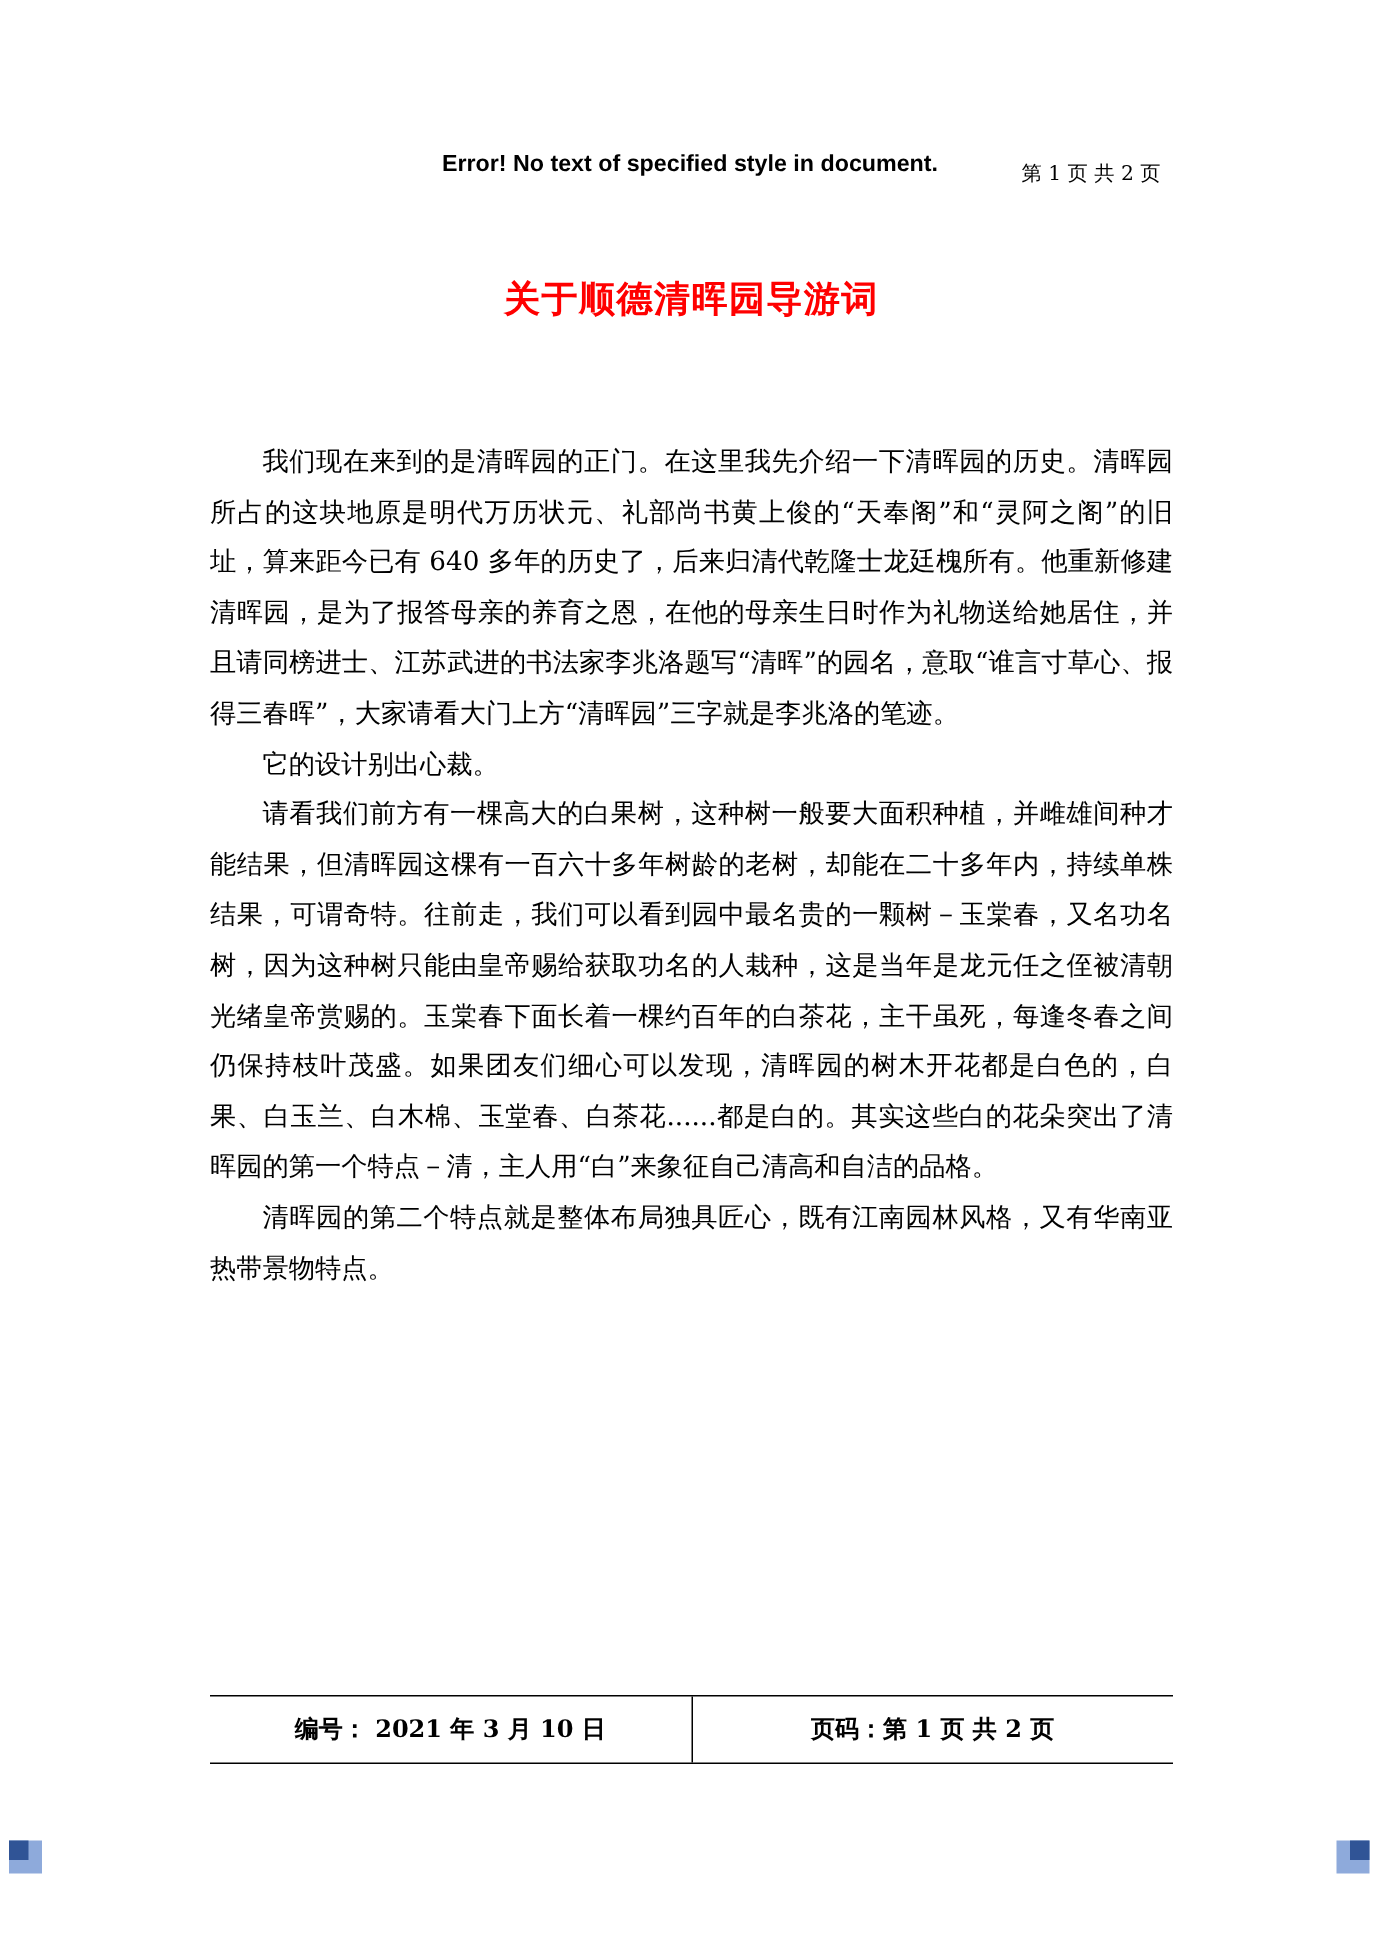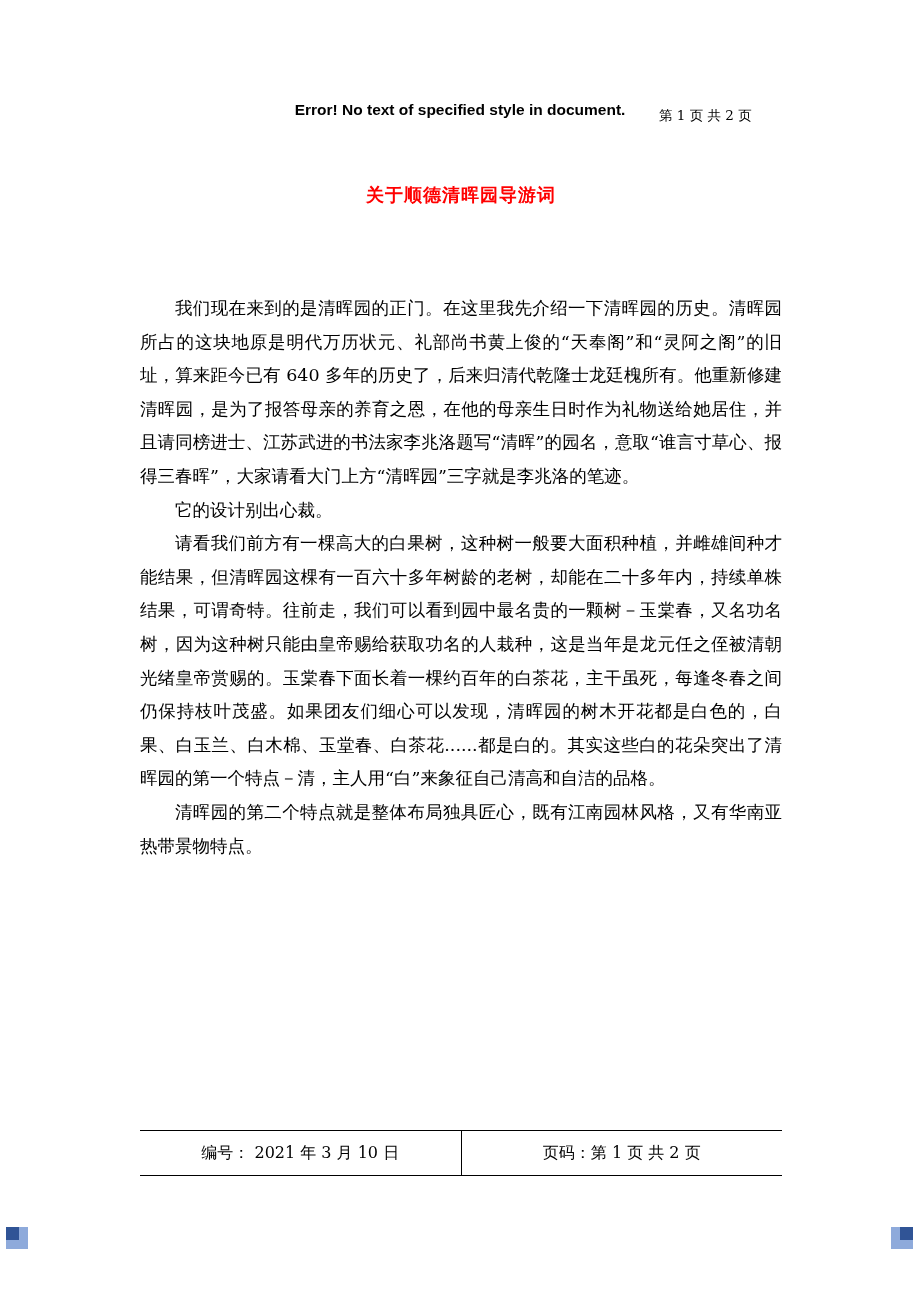--- a/index.html
+++ b/index.html
@@ -24,34 +24,34 @@
     width: 920px;
     text-align: center;
     font-family: "Liberation Sans", "DejaVu Sans", sans-serif;
     font-weight: bold;
     font-size: 15.5px;
     color: #000000;
   }
   .header-pageinfo {
     position: absolute;
     top: 107px;
-    left: 659px;
+    left: 681px;
     font-size: 13.5px;
     color: #000000;
   }
   
   .doc-title {
     position: absolute;
     top: 183px;
     left: 140px;
     width: 642px;
     text-align: center;
     color: #FF0000;
     font-weight: bold;
-    font-size: 18px;
+    font-size: 24px;
     letter-spacing: 1px;
   }
   
   .content {
     position: absolute;
     top: 292px;
     left: 140px;
     width: 642px;
     font-size: 17.5px;
     line-height: 33.6px;
@@ -76,21 +76,21 @@
     border-bottom: 1.5px solid #000000;
     display: flex;
     box-sizing: border-box;
   }
   .footer-cell {
     flex: 1;
     display: flex;
     align-items: center;
     justify-content: center;
     font-size: 16px;
-    font-weight: normal;
+    font-weight: bold;
   }
   .footer-cell.left {
     border-right: 1.2px solid #000000;
   }
   
   .corner {
     position: absolute;
     width: 22px;
     height: 22px;
     background: #8EAADB;

